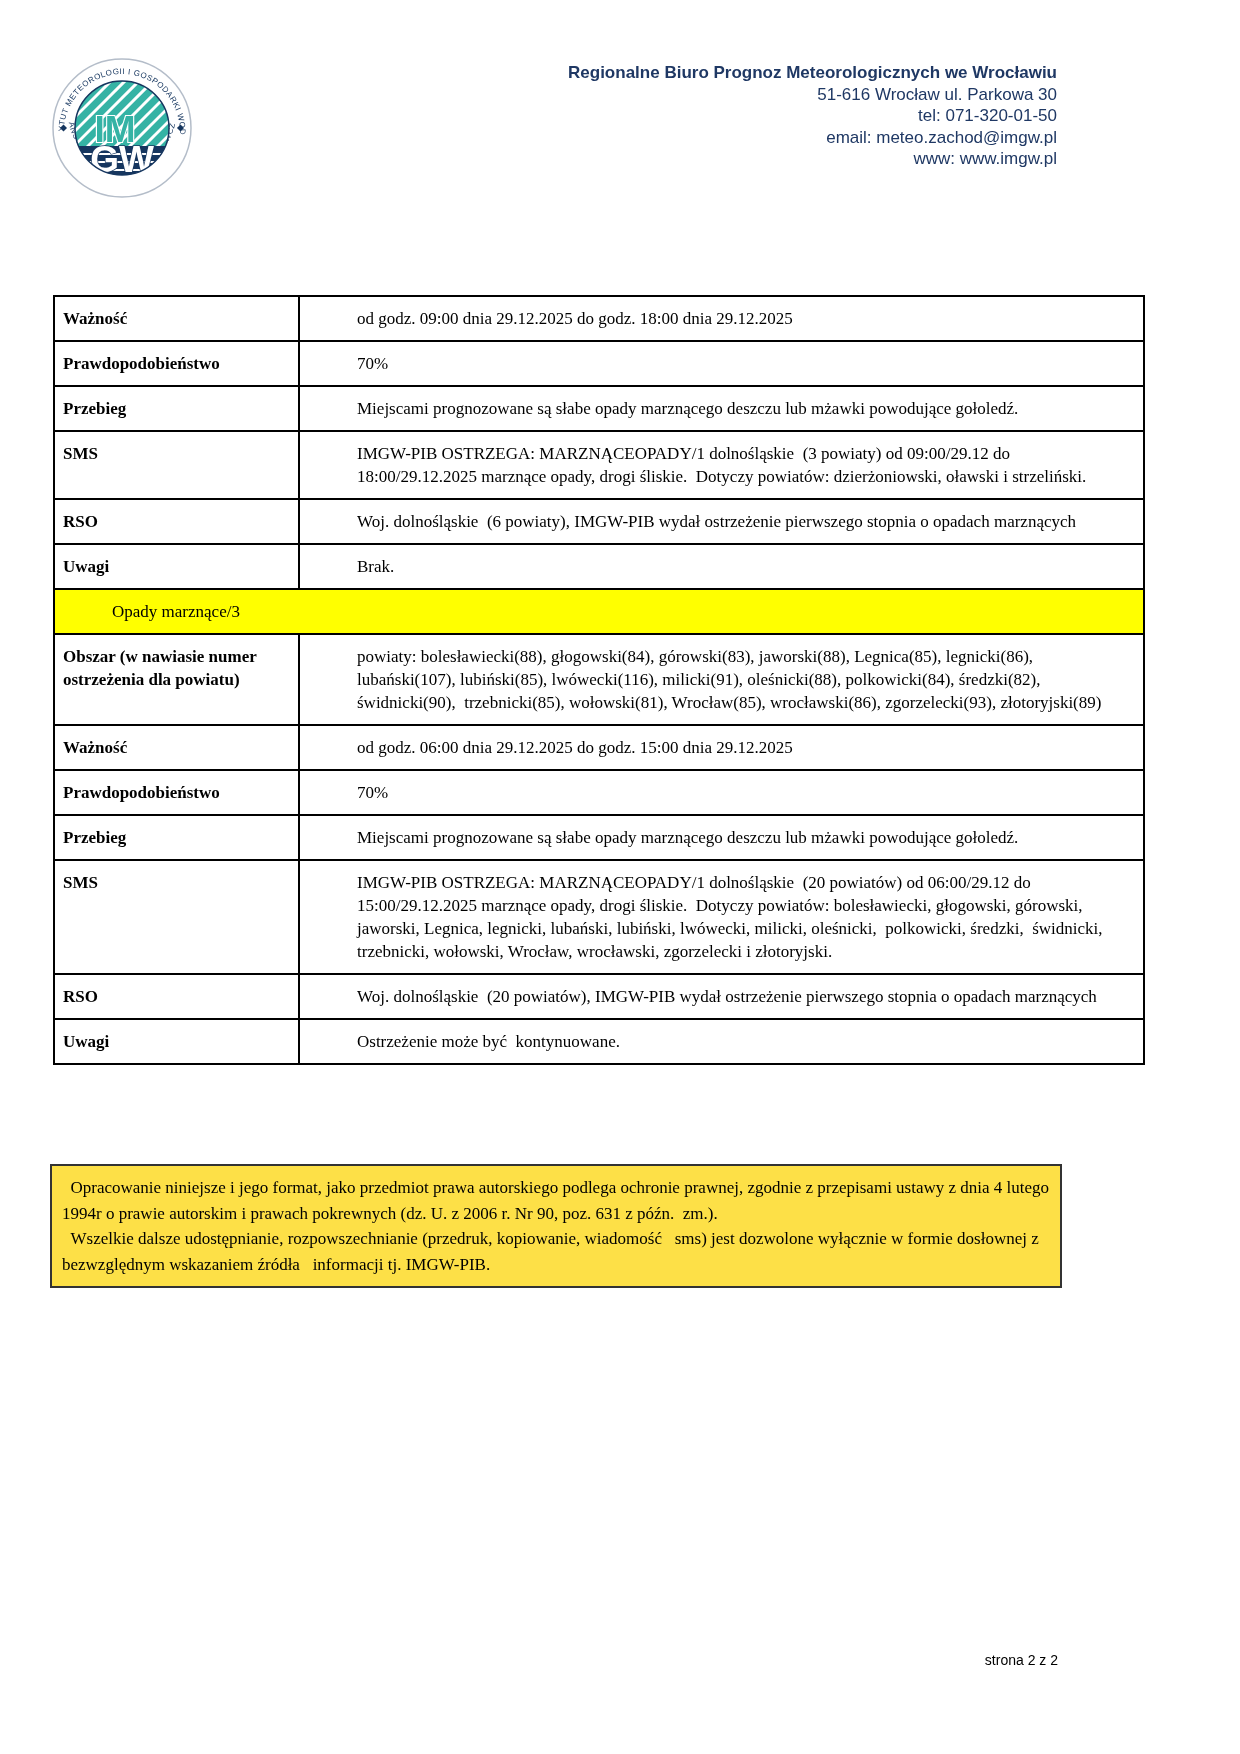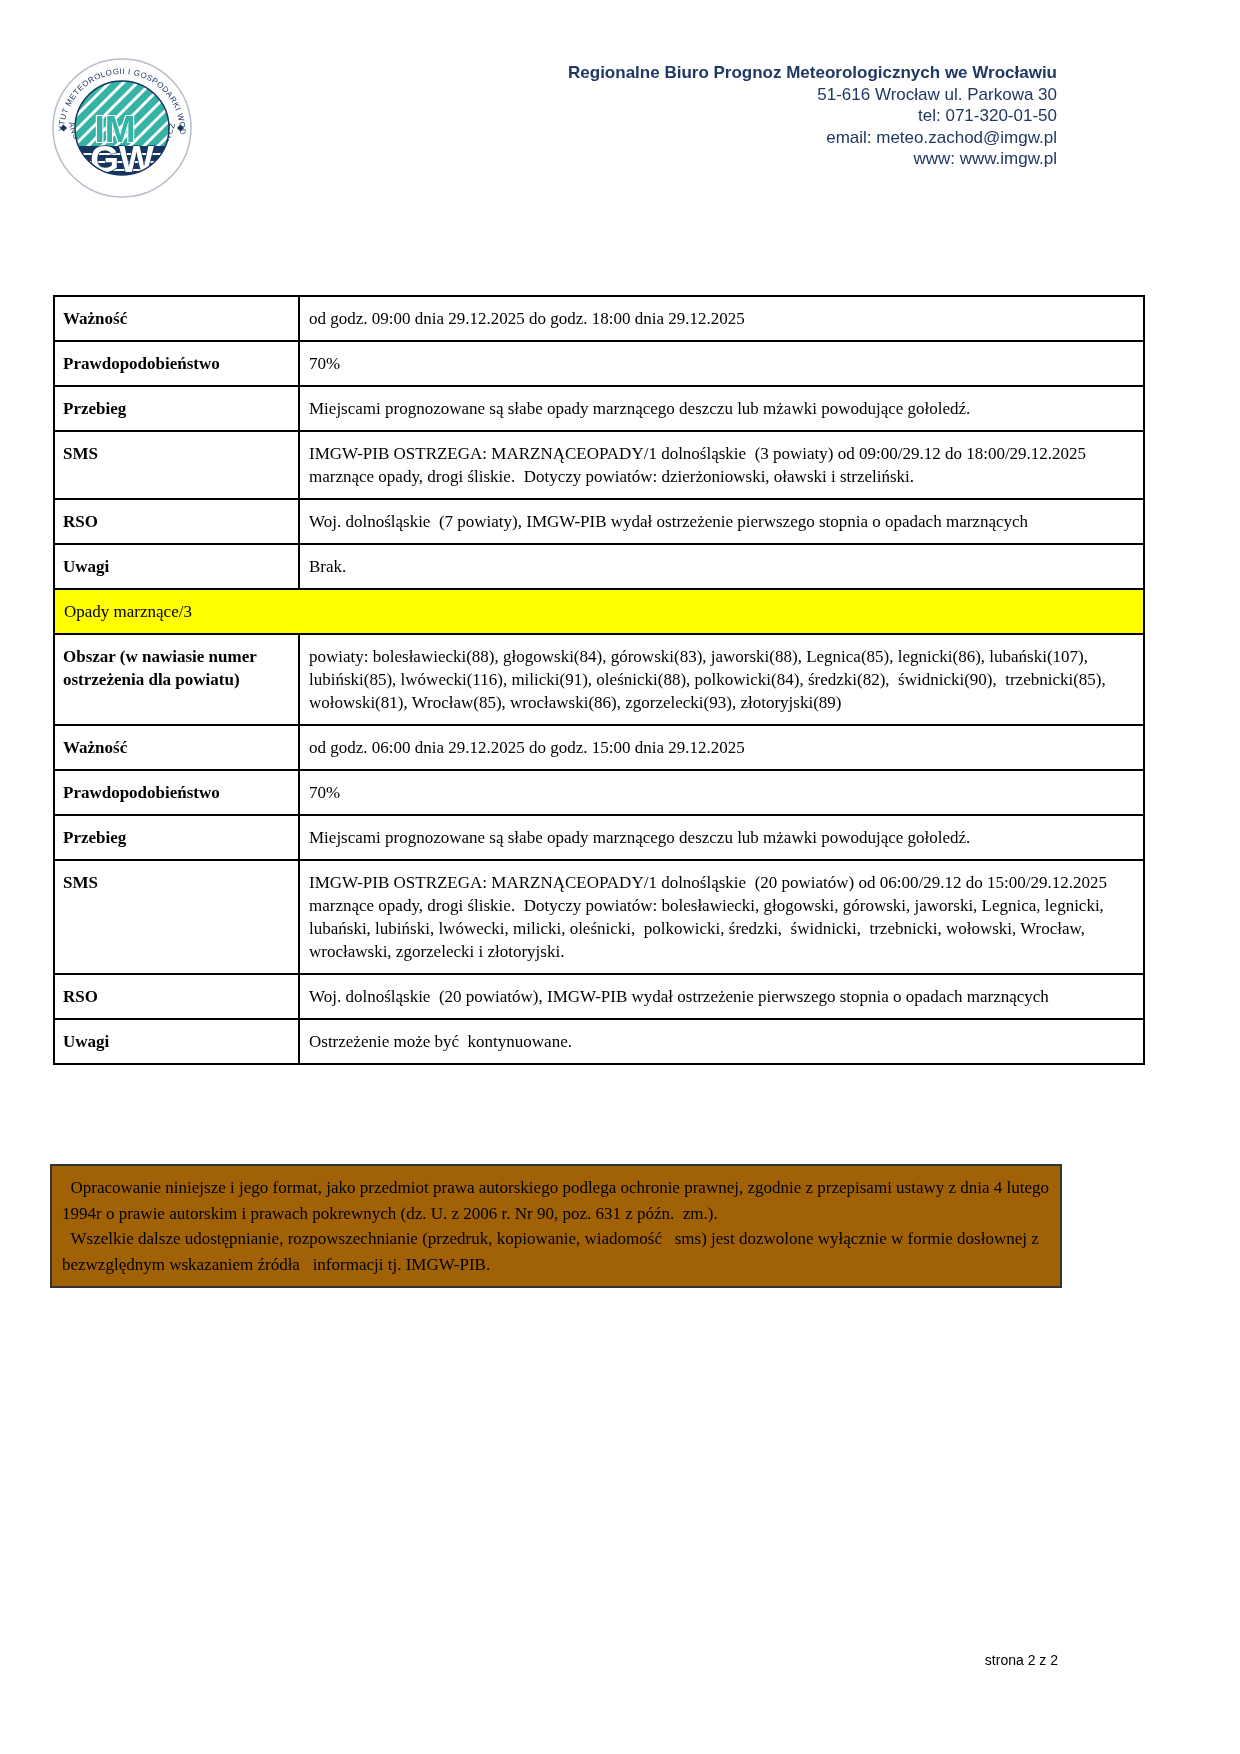--- a/index.html
+++ b/index.html
@@ -35,26 +35,27 @@
   .cell-label {
     width:245px; flex:none;
     padding:10px 8px;
     font-weight:bold;
     border-right:2px solid #000;
   }
   .cell-value {
     flex:1;
     padding:10px 9px;
     white-space:pre-wrap;
+    margin-left:48px;
   }
 
   
   .copyright-box {
     position:absolute; left:50px; top:1164px; width:1012px;
-    background:#a16207;
+    background:#fde047;
     border:2px solid #333333;
     padding:9px 10px;
     font-size:17px; line-height:25.5px; color:#000;
   }
   .copyright-box p { white-space:pre-wrap; }
 
   
   .page-number {
     position:absolute; left:53px; top:1652px; width:1005px;
     text-align:right;
@@ -134,21 +135,21 @@
     <div class="trow">
       <div class="cell-label">Przebieg</div>
       <div class="cell-value">Miejscami prognozowane są słabe opady marznącego deszczu lub mżawki powodujące gołoledź.</div>
     </div>
     <div class="trow">
       <div class="cell-label">SMS</div>
       <div class="cell-value">IMGW-PIB OSTRZEGA: MARZNĄCEOPADY/1 dolnośląskie  (3 powiaty) od 09:00/29.12 do 18:00/29.12.2025 marznące opady, drogi śliskie.  Dotyczy powiatów: dzierżoniowski, oławski i strzeliński.</div>
     </div>
     <div class="trow">
       <div class="cell-label">RSO</div>
-      <div class="cell-value">Woj. dolnośląskie  (7 powiaty), IMGW-PIB wydał ostrzeżenie pierwszego stopnia o opadach marznących</div>
+      <div class="cell-value">Woj. dolnośląskie  (6 powiaty), IMGW-PIB wydał ostrzeżenie pierwszego stopnia o opadach marznących</div>
     </div>
     <div class="trow">
       <div class="cell-label">Uwagi</div>
       <div class="cell-value">Brak.</div>
     </div>
     <div class="trow highlight">
       <div class="cell-value">Opady marznące/3</div>
     </div>
     <div class="trow">
       <div class="cell-label">Obszar (w nawiasie numer ostrzeżenia dla powiatu)</div>

